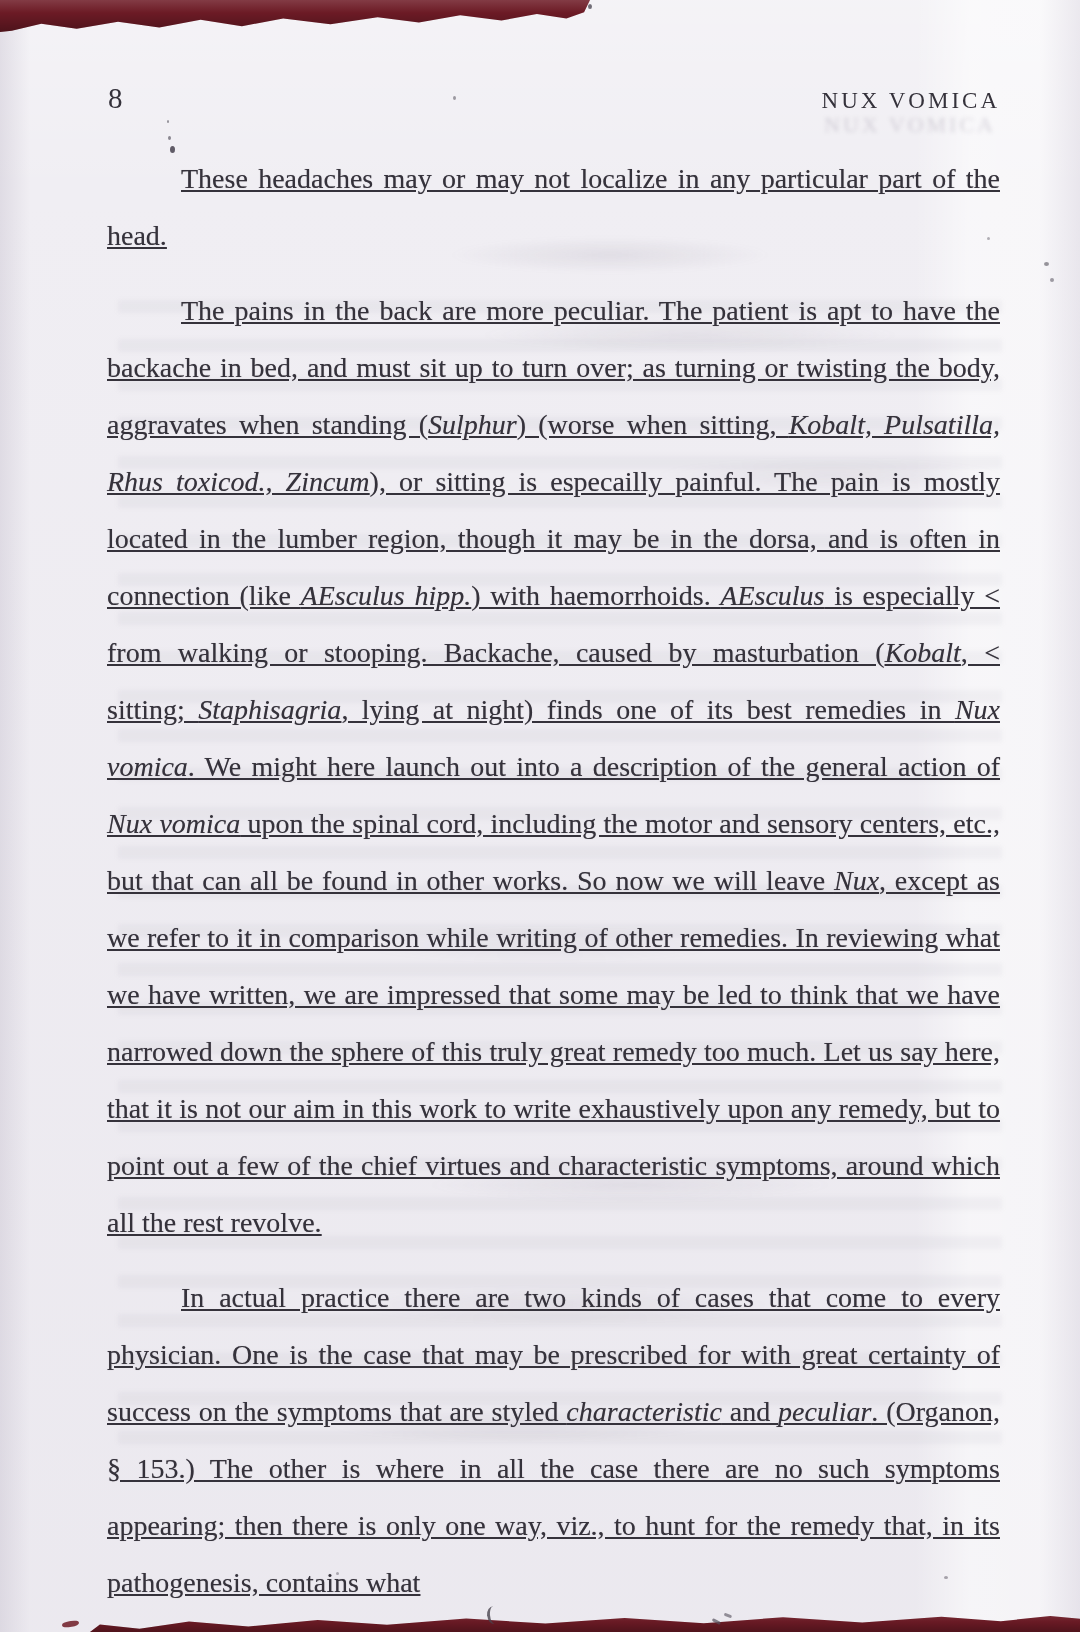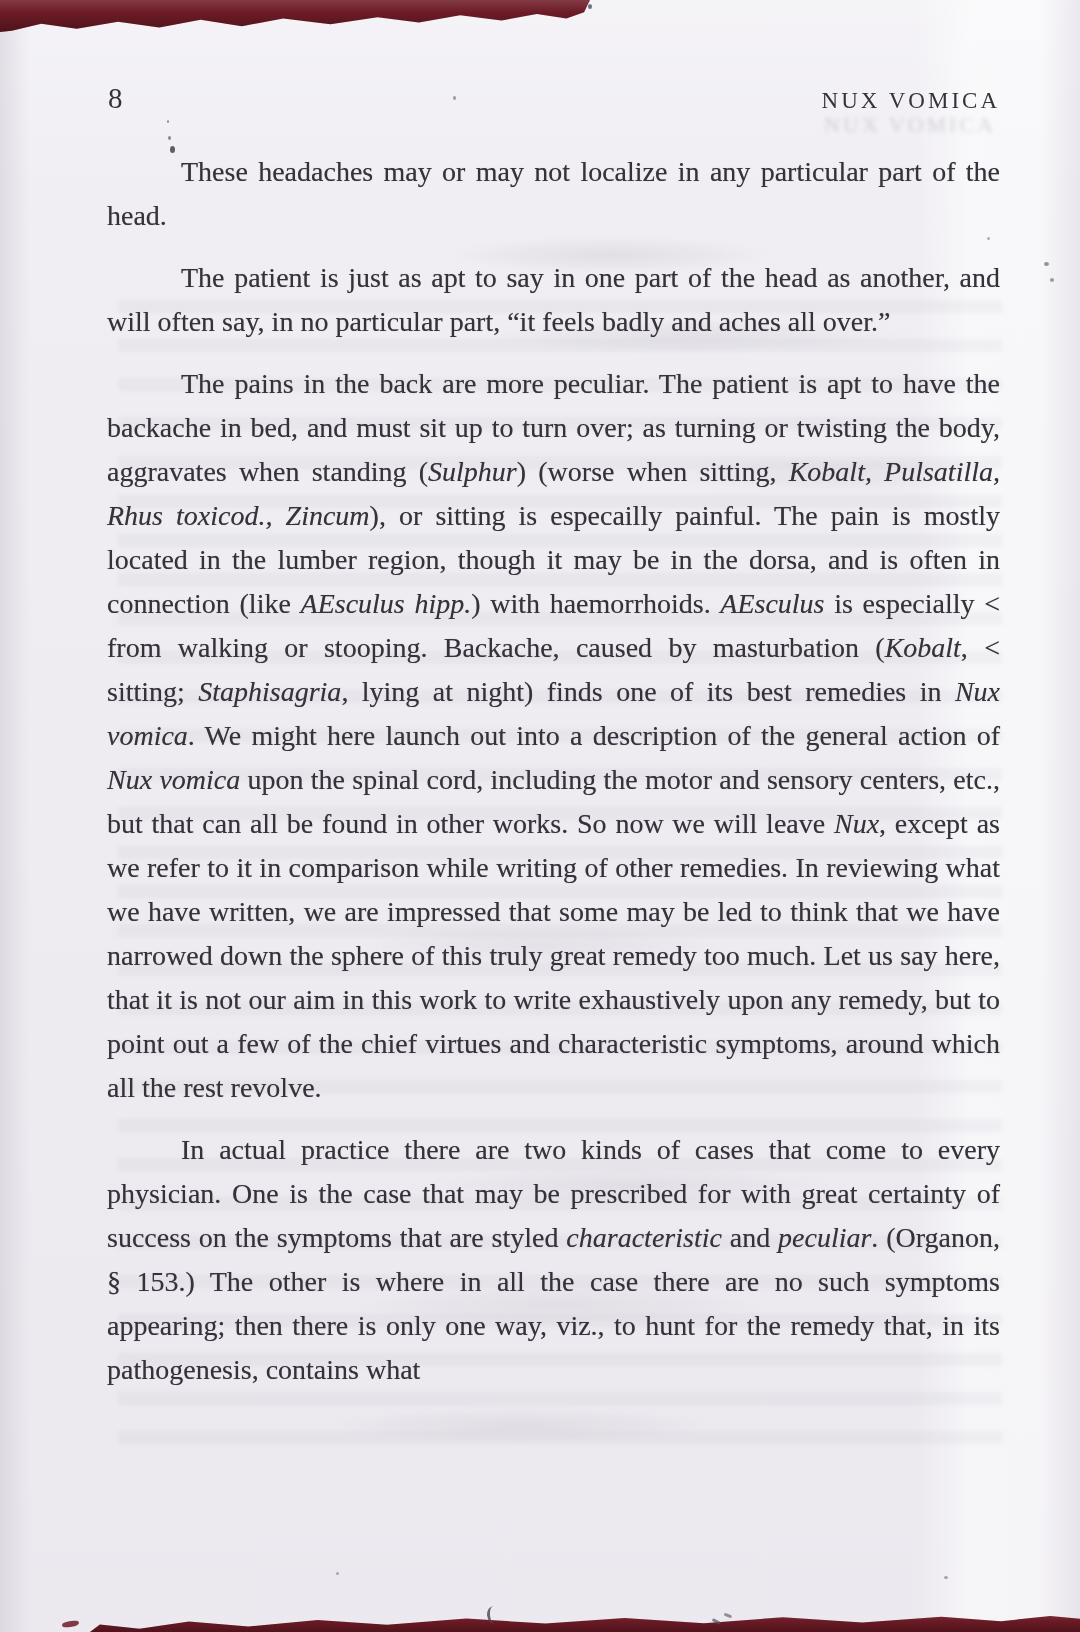--- a/index.html
+++ b/index.html
@@ -67,24 +67,25 @@
   .pagehead {
     position: absolute; left: 108px; right: 80px; top: 82px;
     display: flex; justify-content: space-between; align-items: baseline;
     color: var(--ink, #35323b);
   }
   .pagenum { font-size: 29px; }
   .runhead { font-size: 23px; letter-spacing: 3px; }
   
   .pagebody {
     position: absolute; left: 107px; width: 893px; top: 150px;
-    font-size: 28px; line-height: 44px;
+    font-size: 28px; line-height: 57px;
     color: var(--ink, #35323b);
     text-align: justify;
     text-shadow: 0 0 0.7px rgba(46,42,52,0.45);
+    text-decoration: underline;
   }
   .pagebody p { margin: 0 0 18px 0; text-indent: 74px; }
   .pagebody i { font-style: italic; }
   
   .speck { position: absolute; background: #46414d; border-radius: 50%; pointer-events: none; }
   .sp-a { left: 588px; top: 4px;   width: 4px; height: 5px; opacity: .75; }
   .sp-b { left: 453px; top: 96px;  width: 3px; height: 4px; opacity: .5; }
   .sp-c { left: 167px; top: 120px; width: 2px; height: 3px; opacity: .55; }
   .sp-d { left: 168px; top: 136px; width: 3px; height: 4px; opacity: .6; }
   .sp-e { left: 170px; top: 146px; width: 5px; height: 7px; opacity: .85; }
@@ -116,21 +117,20 @@
   <div class="cover-bottom"></div>
   <div class="cover-fleck"></div>
 
   <div class="pagehead">
     <span class="pagenum">8</span>
     <span class="runhead">NUX VOMICA</span>
   </div>
 
   <main class="pagebody" id="pagebody">
       <p><span>These headaches may or may not localize in any particular part of the head.</span></p>
-      <p><span>The patient is just as apt to say in one part of the head as another, and will often say, in no particular part, “it feels badly and aches all over.”</span></p>
       <p><span>The pains in the back are more peculiar. The patient is apt to have the backache in bed, and must sit up to turn over; as turning or twisting the body, aggravates when standing (</span><i>Sulphur</i><span>) (worse when sitting, </span><i>Kobalt, Pulsatilla, Rhus toxicod., Zincum</i><span>), or sitting is especailly painful. The pain is mostly located in the lumber region, though it may be in the dorsa, and is often in connection (like </span><i>AEsculus hipp.</i><span>) with haemorrhoids. </span><i>AEsculus</i><span> is especially &lt; from walking or stooping. Backache, caused by masturbation (</span><i>Kobalt</i><span>, &lt; sitting; </span><i>Staphisagria</i><span>, lying at night) finds one of its best remedies in </span><i>Nux vomica</i><span>. We might here launch out into a description of the general action of </span><i>Nux vomica</i><span> upon the spinal cord, including the motor and sensory centers, etc., but that can all be found in other works. So now we will leave </span><i>Nux</i><span>, except as we refer to it in comparison while writing of other remedies. In reviewing what we have written, we are impressed that some may be led to think that we have narrowed down the sphere of this truly great remedy too much. Let us say here, that it is not our aim in this work to write exhaustively upon any remedy, but to point out a few of the chief virtues and characteristic symptoms, around which all the rest revolve.</span></p>
       <p><span>In actual practice there are two kinds of cases that come to every physician. One is the case that may be prescribed for with great certainty of success on the symptoms that are styled </span><i>characteristic</i><span> and </span><i>peculiar</i><span>. (Organon, § 153.) The other is where in all the case there are no such symptoms appearing; then there is only one way, viz., to hunt for the remedy that, in its pathogenesis, contains what</span></p>
     </main>
 
   <span class="speck sp-a"></span>
   <span class="speck sp-b"></span>
   <span class="speck sp-c"></span>
   <span class="speck sp-d"></span>
   <span class="speck sp-e"></span>
   <span class="speck sp-f"></span>

